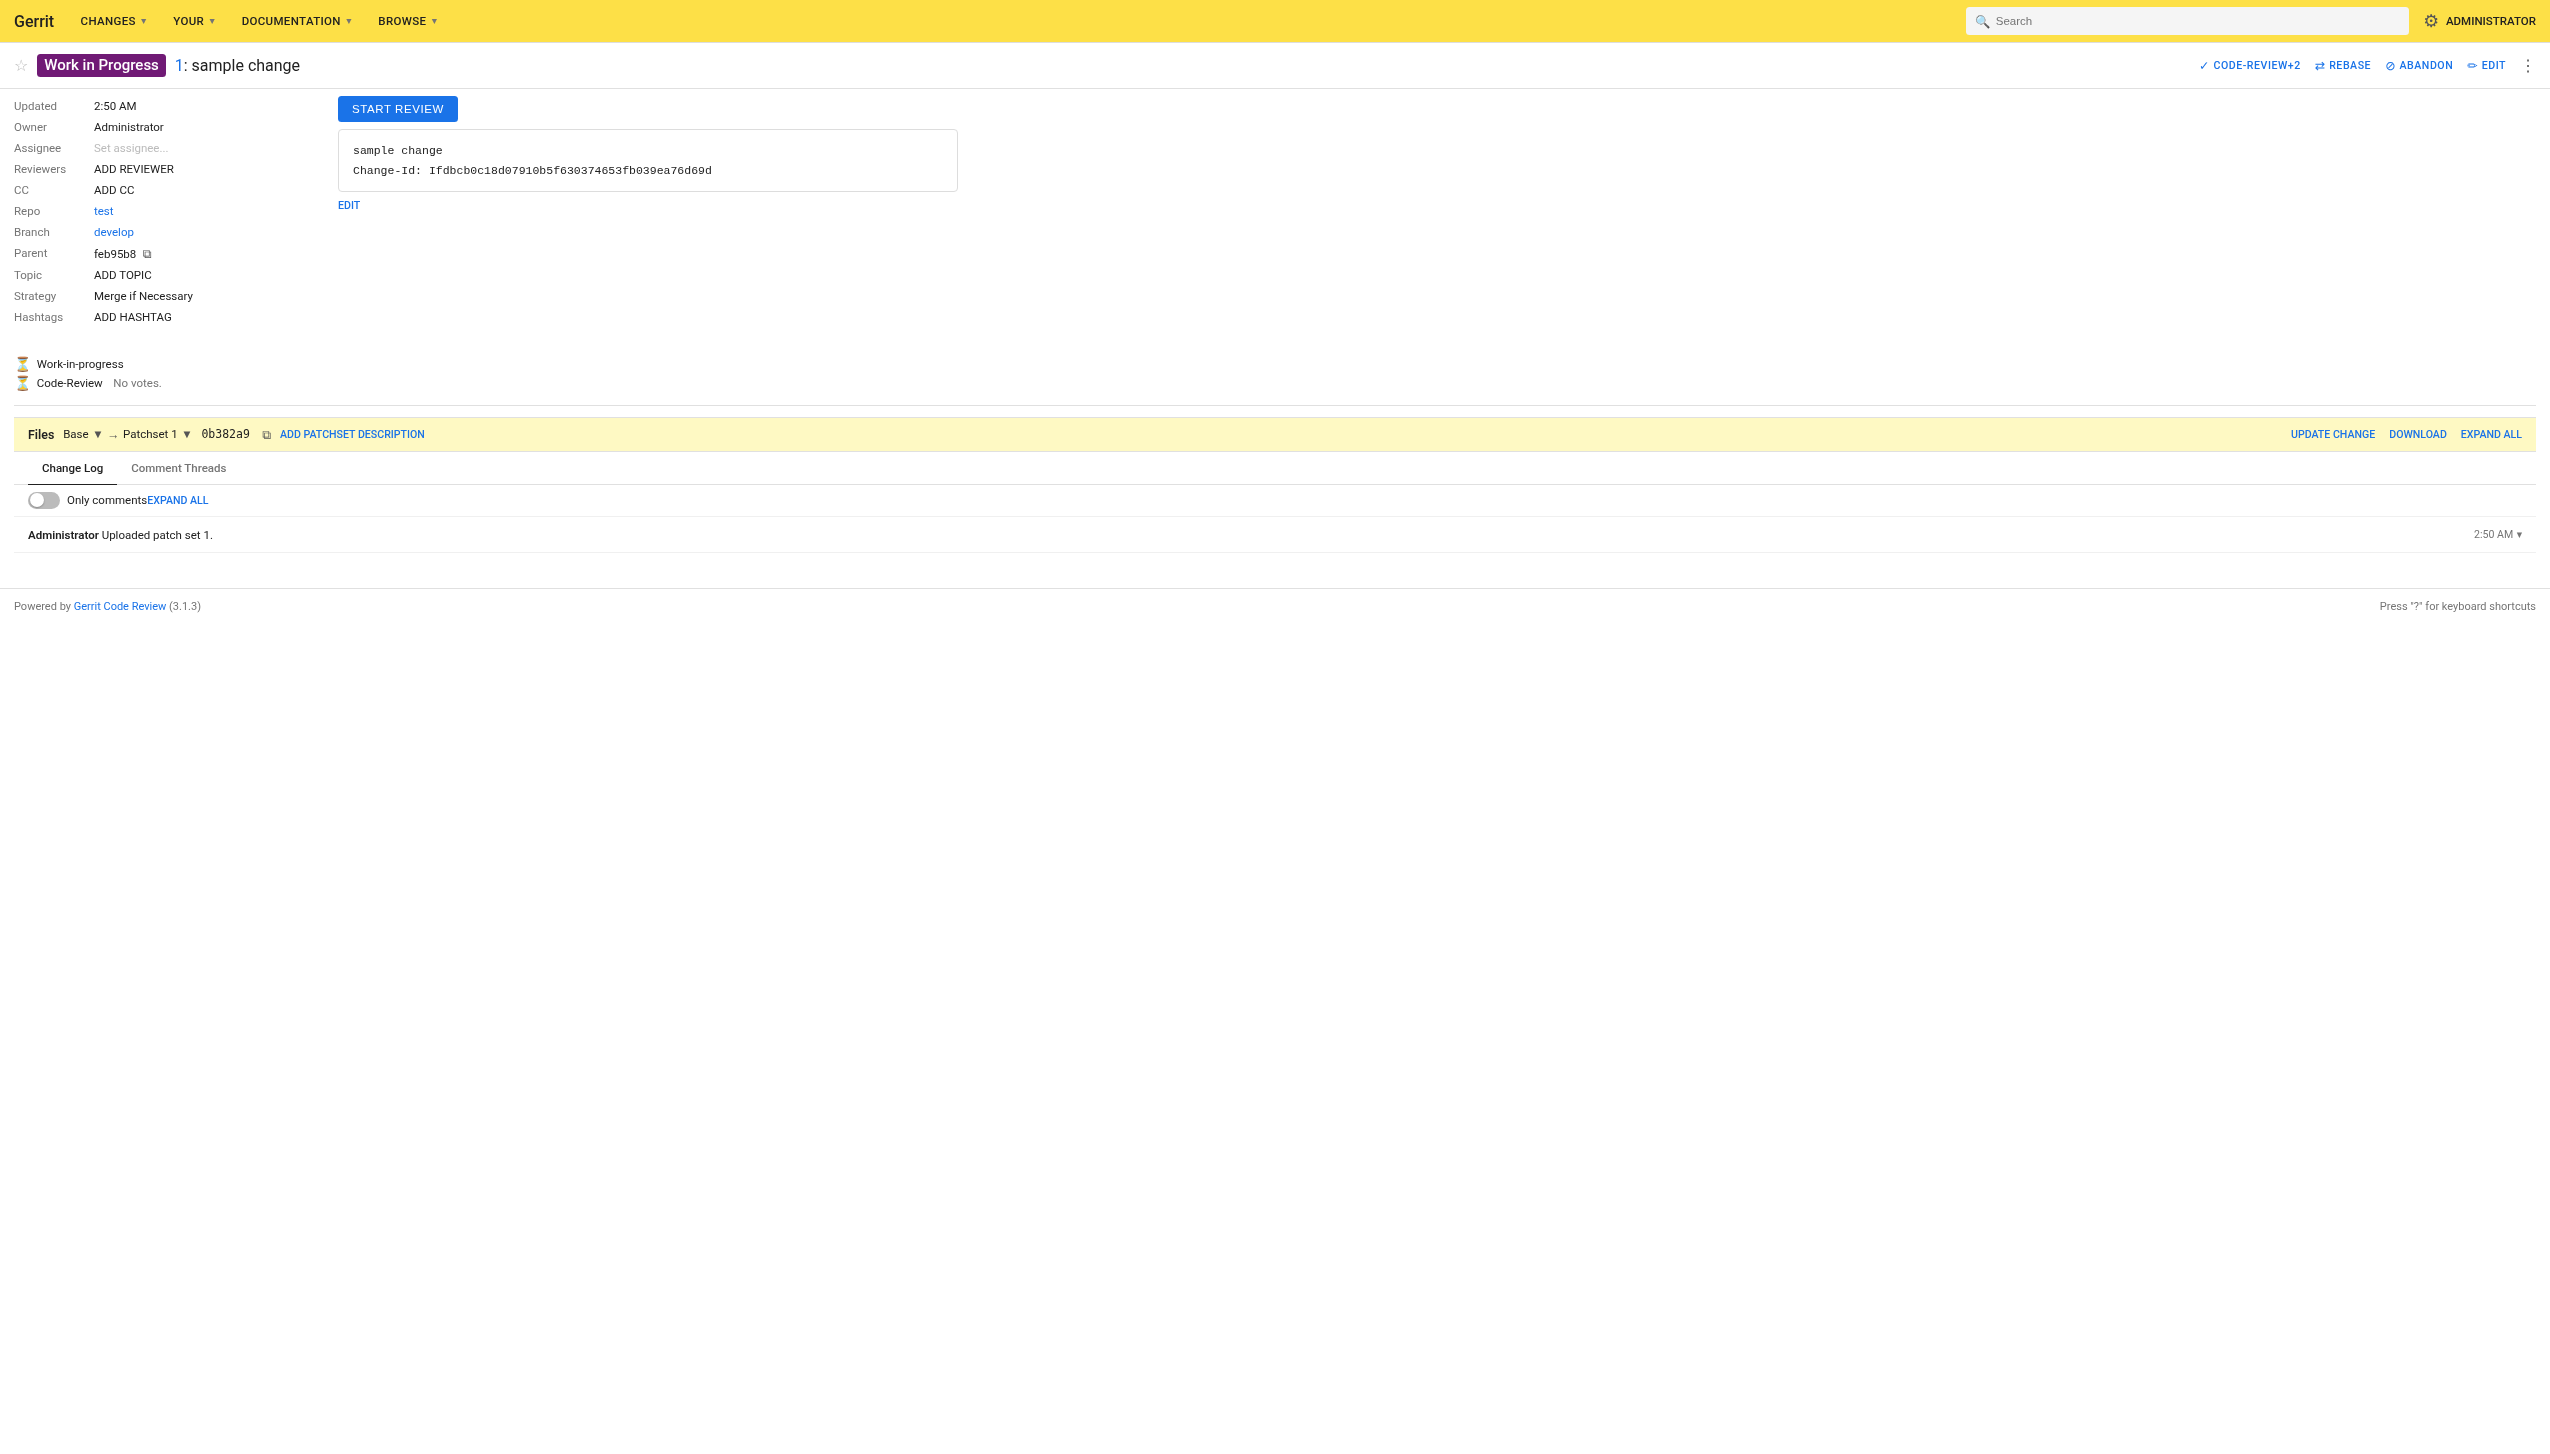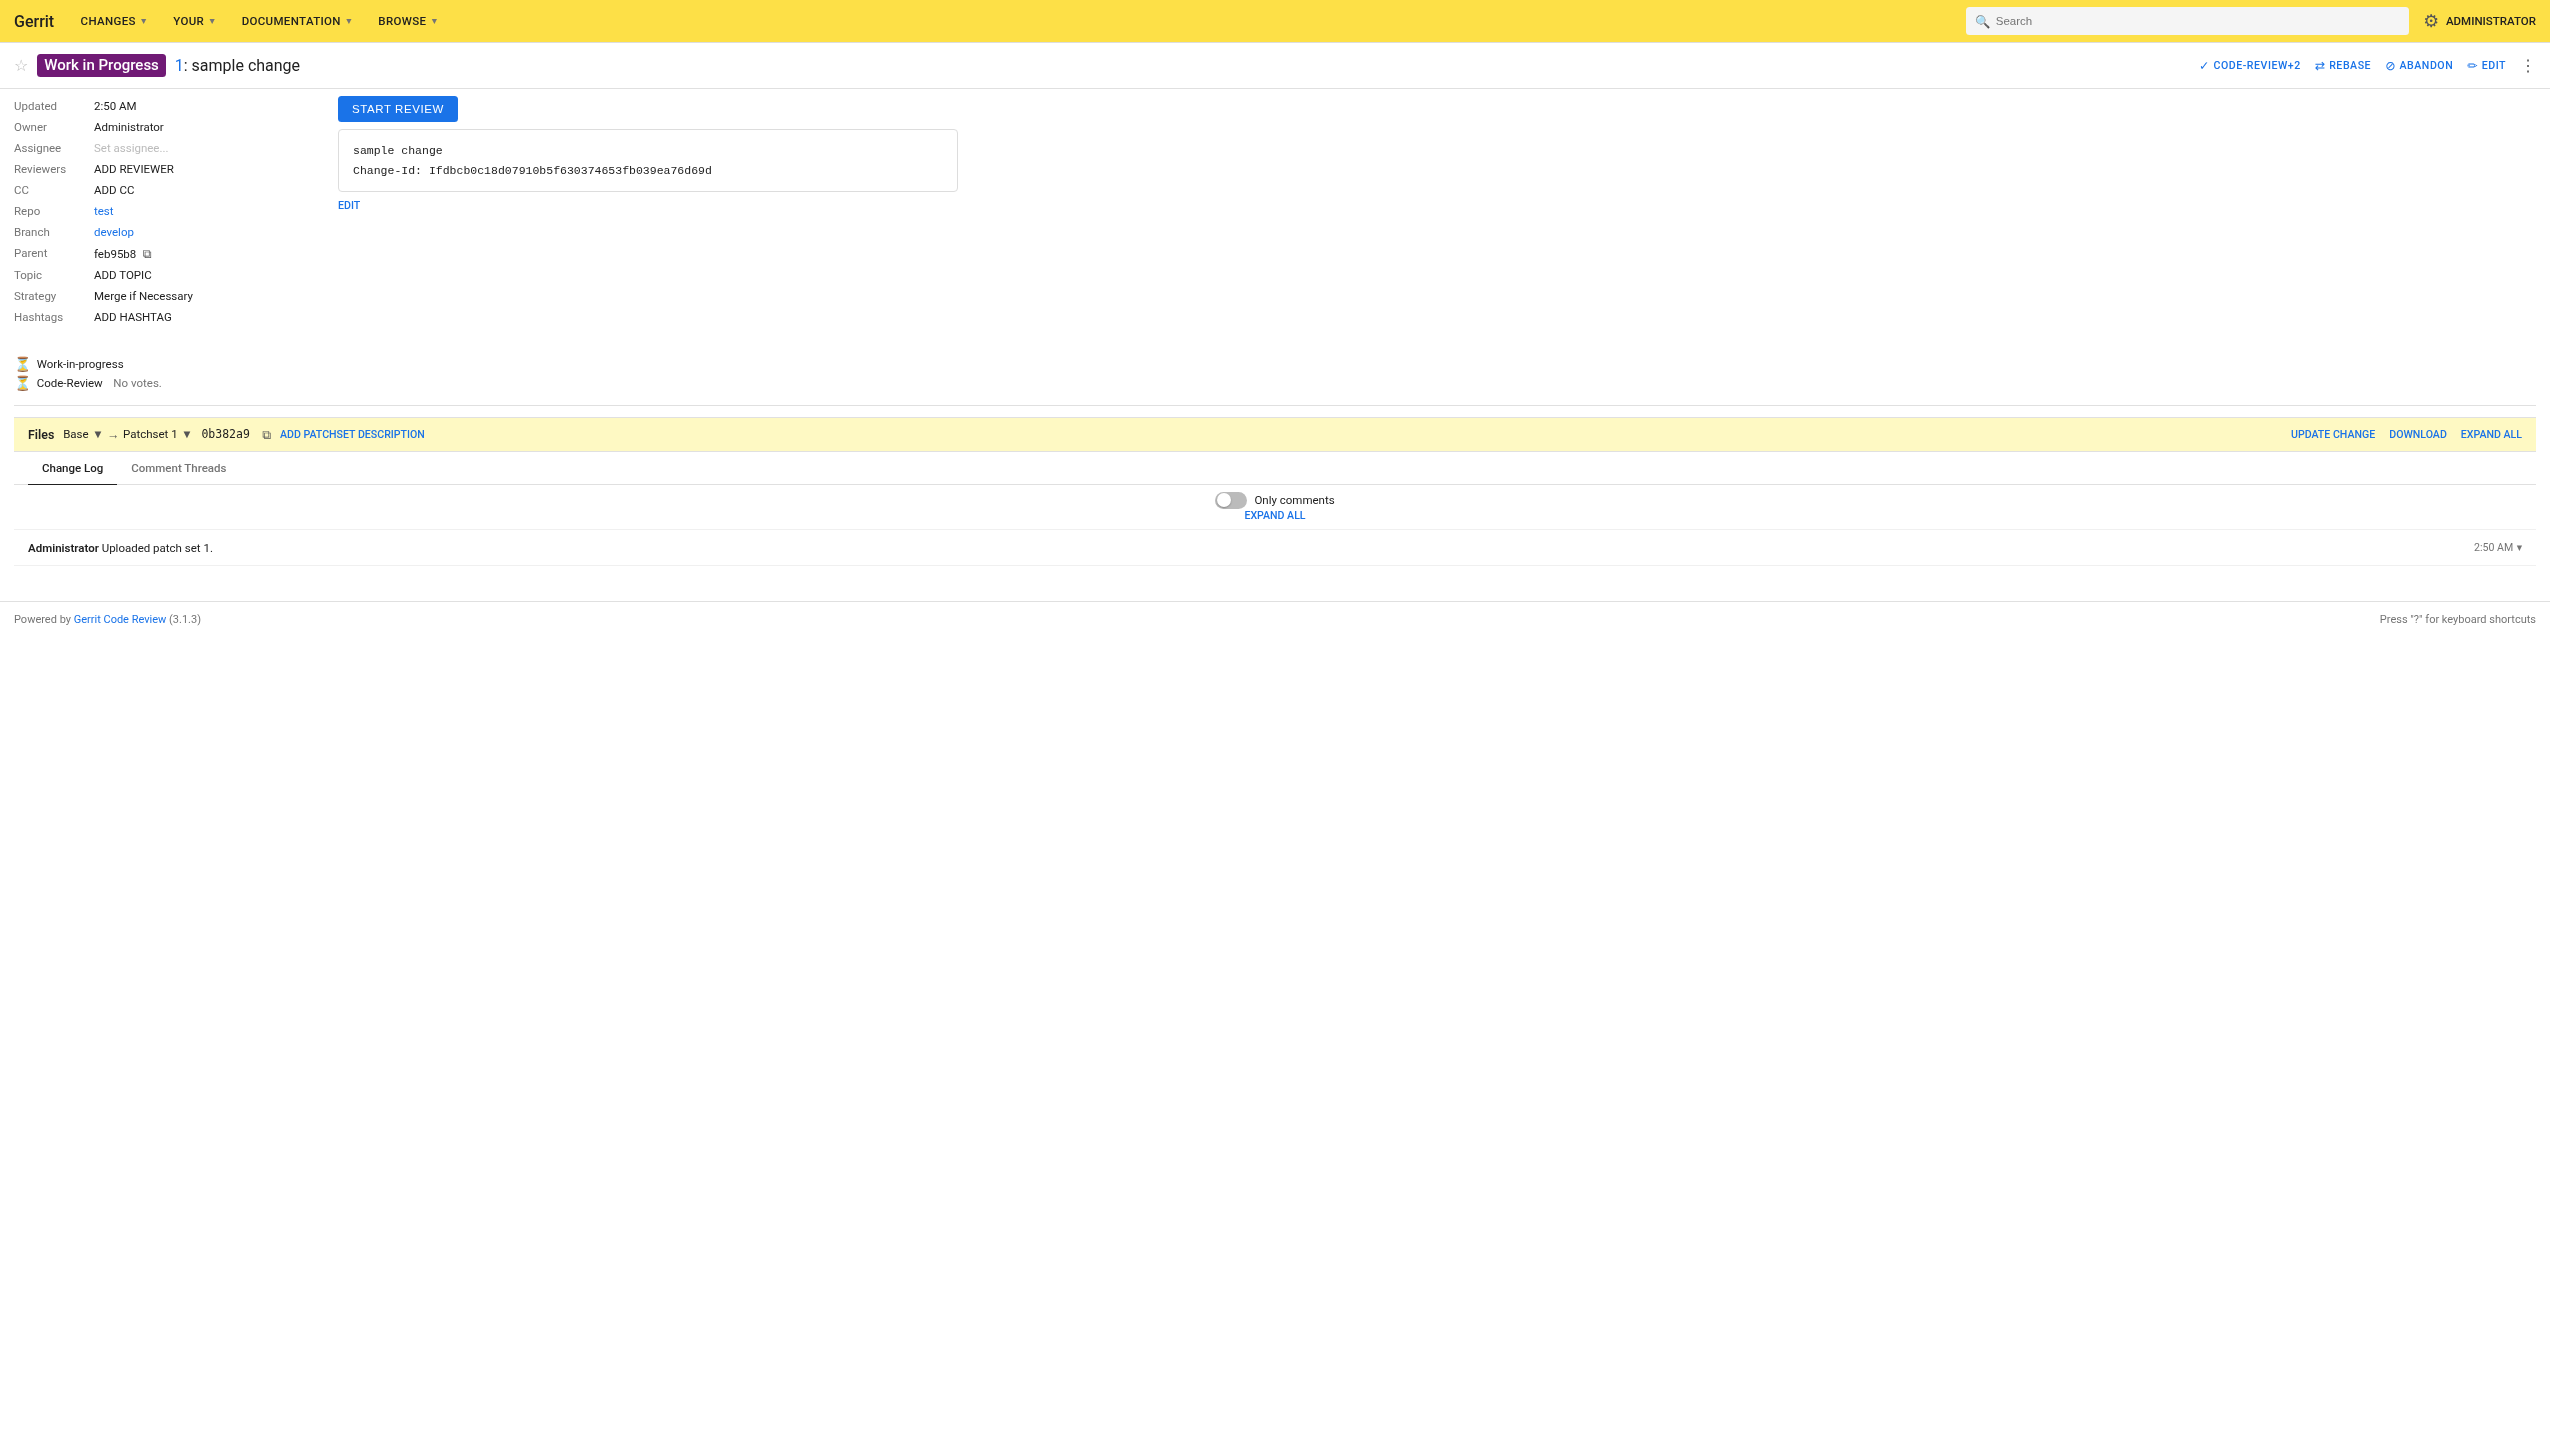--- a/index.html
+++ b/index.html
@@ -140,21 +140,21 @@
       padding: 0 14px;
     }
     .tab-item {
       padding: 8.9px 14px; font-size: 11.5px; font-weight: 500;
       color: #757575; cursor: pointer; border-bottom: 1.8px solid transparent;
       margin-bottom: -0.9px;
     }
     .tab-item.active { color: #212121; border-bottom: 1.8px solid #212121; }
     .only-comments-row {
       display: flex; align-items: center; justify-content: flex-start;
-      padding: 7px 14px; border-bottom: 0.9px solid #f0f0f0; flex-direction: column;
+      padding: 7px 14px; border-bottom: 0.9px solid #f0f0f0;
     }
     .toggle-wrap { display: flex; align-items: center; gap: 7px; }
     .toggle {
       width: 32px; height: 17.7px; border-radius: 8.9px;
       background: #bbb; position: relative; cursor: pointer;
     }
     .toggle-knob {
       width: 14px; height: 14px; border-radius: 50%;
       background: #fff; position: absolute; top: 1.8px; left: 1.8px;
       box-shadow: 0 0.9px 1.8px rgba(0,0,0,0.3);

